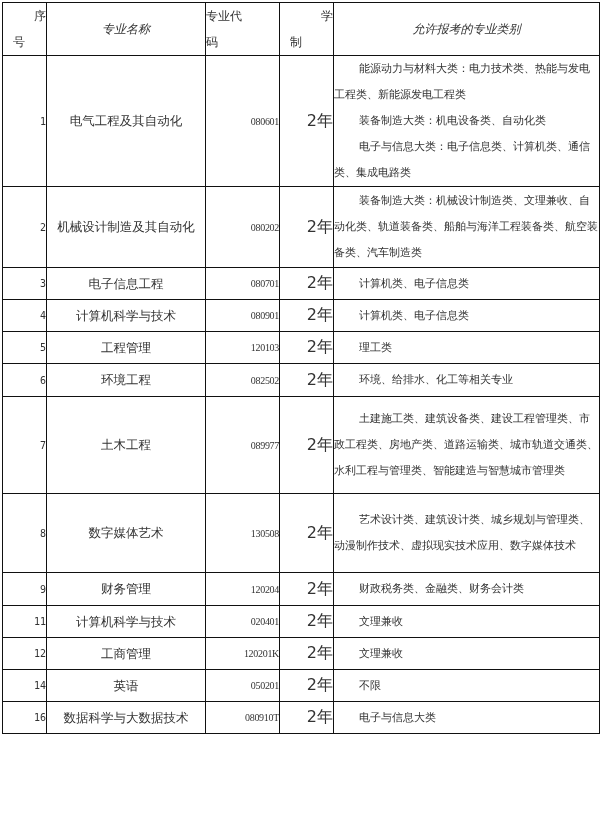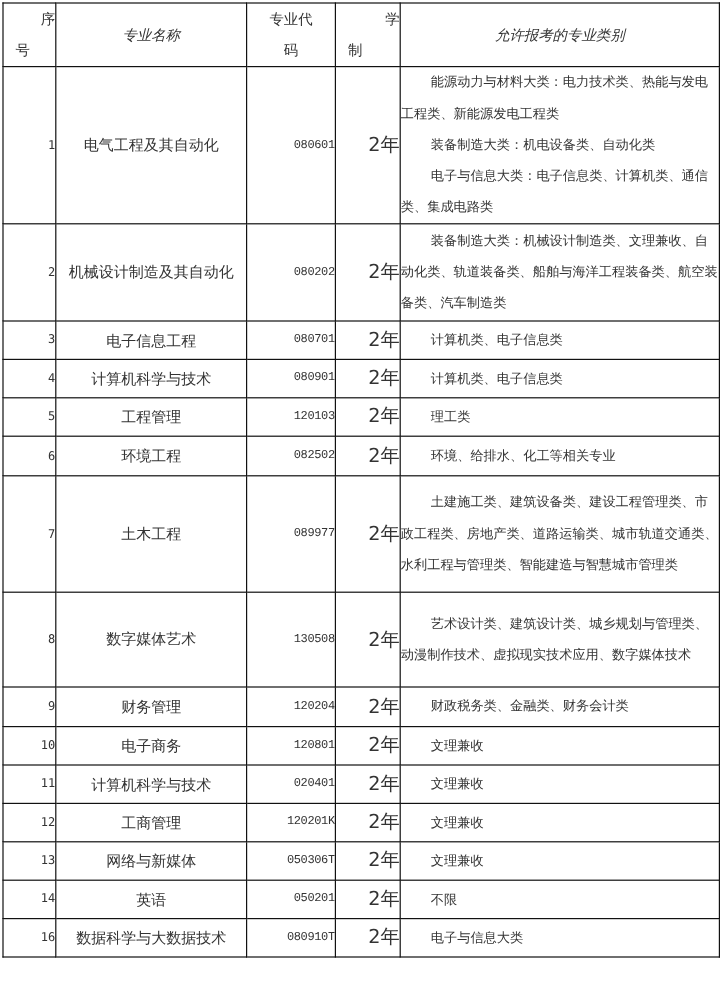--- a/index.html
+++ b/index.html
@@ -38,21 +38,21 @@
     .c-allow { width: auto; }
 
     th { font-size: 12px; }
     th.h-no, th.h-len {
       text-align: right;
       padding-right: 6px;
       line-height: 26px;
     }
     th.h-no span, th.h-len span { display: block; }
     th.h-no .l2, th.h-len .l2 { text-align: left; padding-left: 10px; }
-    th.h-code { text-align: center; padding-left: 30px; line-height: 26px; }
+    th.h-code { text-align: left; padding-left: 30px; line-height: 26px; }
     th.h-code span { display: block; }
     th.h-code .l1 { padding-left: 0; }
     th.h-code .l2 { padding-left: 0; }
     th.h-name, th.h-allow { text-align: center; font-style: italic; }
     tr.head { height: 53px; }
 
     td.no {
       text-align: right;
       padding-right: 5px;
       font-size: 10px;
@@ -61,21 +61,21 @@
     td.name {
       text-align: center;
       font-size: 12.5px;
       line-height: 26px;
       padding: 0 6px;
     }
     td.code {
       text-align: right;
       padding-right: 8px;
       font-size: 10px;
-      font-family: Liberation Mono, monospace;
+      font-family: Liberation Serif, serif;
       letter-spacing: -0.3px;
     }
     td.len {
       text-align: right;
       padding-right: 4px;
       font-size: 16px;
     }
     td.allow {
       text-align: left;
       font-size: 11px;
@@ -194,56 +194,38 @@
       <tr style="height: 33px;">
         <td class="no">9</td>
         <td class="name">财务管理</td>
         <td class="code">120204</td>
         <td class="len">2年</td>
         <td class="allow">
           <p>财政税务类、金融类、财务会计类</p>
         </td>
       </tr>
       <tr style="height: 32px;">
-        <td class="no">10</td>
-        <td class="name">电子商务</td>
-        <td class="code">120801</td>
-        <td class="len">2年</td>
-        <td class="allow">
-          <p>文理兼收</p>
-        </td>
-      </tr>
-      <tr style="height: 32px;">
         <td class="no">11</td>
         <td class="name">计算机科学与技术</td>
         <td class="code">020401</td>
         <td class="len">2年</td>
         <td class="allow">
           <p>文理兼收</p>
         </td>
       </tr>
       <tr style="height: 32px;">
         <td class="no">12</td>
         <td class="name">工商管理</td>
         <td class="code">120201K</td>
         <td class="len">2年</td>
         <td class="allow">
           <p>文理兼收</p>
         </td>
       </tr>
       <tr style="height: 32px;">
-        <td class="no">13</td>
-        <td class="name">网络与新媒体</td>
-        <td class="code">050306T</td>
-        <td class="len">2年</td>
-        <td class="allow">
-          <p>文理兼收</p>
-        </td>
-      </tr>
-      <tr style="height: 32px;">
         <td class="no">14</td>
         <td class="name">英语</td>
         <td class="code">050201</td>
         <td class="len">2年</td>
         <td class="allow">
           <p>不限</p>
         </td>
       </tr>
       <tr style="height: 32px;">
         <td class="no">16</td>

